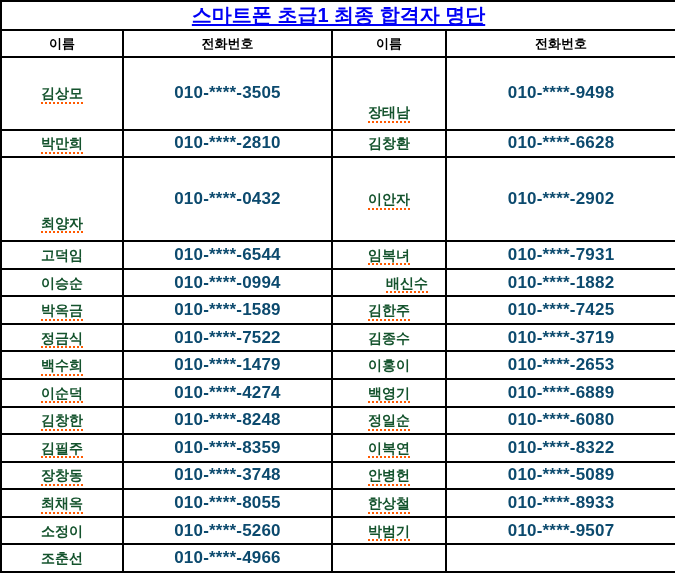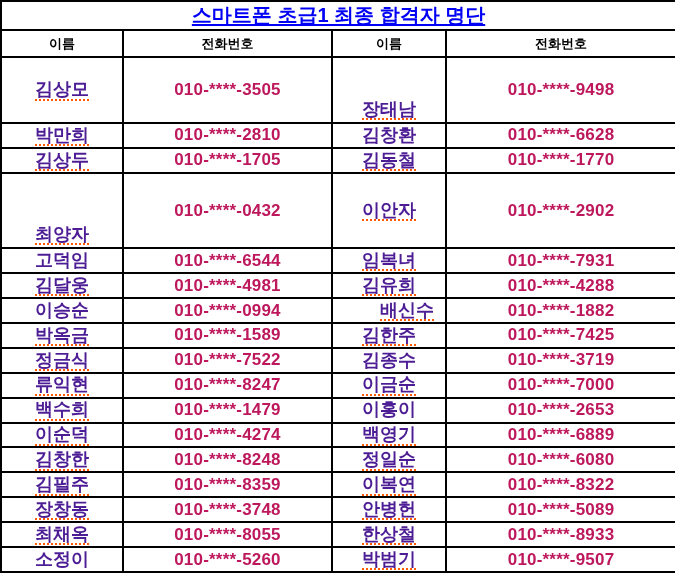--- a/index.html
+++ b/index.html
@@ -37,36 +37,36 @@
     font-weight: bold;
     text-decoration: underline;
     text-underline-offset: 2px;
   }
   th.col-header {
     font-size: 13px;
     font-weight: bold;
     color: #000000;
   }
   td.name-cell .name {
-    font-size: 18px;
+    font-size: 14px;
     font-weight: bold;
-    color: #4c1d95;
+    color: #14532d;
     display: inline-block;
     line-height: 1.2;
   }
   td.name-cell .name.spellcheck {
     text-decoration: underline;
     text-decoration-style: dotted;
     text-decoration-thickness: 2px;
     text-underline-offset: 4px;
   }
   td.phone-cell .phone {
     font-size: 17px;
     font-weight: bold;
-    color: #be185d;
+    color: #0c4a6e;
     letter-spacing: 0.2px;
   }
 </style>
 </head>
 <body>
 
 <div class="doc">
   <table class="roster">
     <colgroup>
       <col style="width:122px">
@@ -92,47 +92,35 @@
     <td class="phone-cell"><span class="phone">010-****-9498</span></td>
   </tr>
 
   <tr>
     <td class="name-cell"><span class="name spellcheck" style="text-decoration-color: rgb(255, 90, 0);">박만희</span></td>
     <td class="phone-cell"><span class="phone">010-****-2810</span></td>
     <td class="name-cell"><span class="name">김창환</span></td>
     <td class="phone-cell"><span class="phone">010-****-6628</span></td>
   </tr>
 
-  <tr>
-    <td class="name-cell"><span class="name spellcheck" style="text-decoration-color: rgb(255, 90, 0);">김상두</span></td>
-    <td class="phone-cell"><span class="phone">010-****-1705</span></td>
-    <td class="name-cell"><span class="name spellcheck" style="text-decoration-color: rgb(255, 90, 0);">김동철</span></td>
-    <td class="phone-cell"><span class="phone">010-****-1770</span></td>
-  </tr>
 
   <tr>
     <td class="name-cell"><span class="name spellcheck" style="text-decoration-color: rgb(255, 90, 0); margin-top: 48px;">최양자</span></td>
     <td class="phone-cell"><span class="phone">010-****-0432</span></td>
     <td class="name-cell"><span class="name spellcheck" style="text-decoration-color: rgb(255, 90, 0);">이안자</span></td>
     <td class="phone-cell"><span class="phone">010-****-2902</span></td>
   </tr>
 
   <tr>
     <td class="name-cell"><span class="name">고덕임</span></td>
     <td class="phone-cell"><span class="phone">010-****-6544</span></td>
     <td class="name-cell"><span class="name spellcheck" style="text-decoration-color: rgb(255, 90, 0);">임복녀</span></td>
     <td class="phone-cell"><span class="phone">010-****-7931</span></td>
   </tr>
 
-  <tr>
-    <td class="name-cell"><span class="name spellcheck" style="text-decoration-color: rgb(255, 90, 0);">김달웅</span></td>
-    <td class="phone-cell"><span class="phone">010-****-4981</span></td>
-    <td class="name-cell"><span class="name spellcheck" style="text-decoration-color: rgb(255, 90, 0);">김유희</span></td>
-    <td class="phone-cell"><span class="phone">010-****-4288</span></td>
-  </tr>
 
   <tr>
     <td class="name-cell"><span class="name">이승순</span></td>
     <td class="phone-cell"><span class="phone">010-****-0994</span></td>
     <td class="name-cell"><span class="name spellcheck" style="text-decoration-color: rgb(255, 90, 0); padding-left: 36px;">배신수</span></td>
     <td class="phone-cell"><span class="phone">010-****-1882</span></td>
   </tr>
 
   <tr>
     <td class="name-cell"><span class="name spellcheck" style="text-decoration-color: rgb(255, 90, 0);">박옥금</span></td>
@@ -141,26 +129,20 @@
     <td class="phone-cell"><span class="phone">010-****-7425</span></td>
   </tr>
 
   <tr>
     <td class="name-cell"><span class="name spellcheck" style="text-decoration-color: rgb(255, 90, 0);">정금식</span></td>
     <td class="phone-cell"><span class="phone">010-****-7522</span></td>
     <td class="name-cell"><span class="name">김종수</span></td>
     <td class="phone-cell"><span class="phone">010-****-3719</span></td>
   </tr>
 
-  <tr>
-    <td class="name-cell"><span class="name spellcheck" style="text-decoration-color: rgb(255, 90, 0);">류익현</span></td>
-    <td class="phone-cell"><span class="phone">010-****-8247</span></td>
-    <td class="name-cell"><span class="name spellcheck" style="text-decoration-color: rgb(255, 90, 0);">이금순</span></td>
-    <td class="phone-cell"><span class="phone">010-****-7000</span></td>
-  </tr>
 
   <tr>
     <td class="name-cell"><span class="name spellcheck" style="text-decoration-color: rgb(255, 90, 0);">백수희</span></td>
     <td class="phone-cell"><span class="phone">010-****-1479</span></td>
     <td class="name-cell"><span class="name">이홍이</span></td>
     <td class="phone-cell"><span class="phone">010-****-2653</span></td>
   </tr>
 
   <tr>
     <td class="name-cell"><span class="name spellcheck" style="text-decoration-color: rgb(255, 90, 0);">이순덕</span></td>
@@ -197,15 +179,21 @@
     <td class="phone-cell"><span class="phone">010-****-8933</span></td>
   </tr>
 
   <tr>
     <td class="name-cell"><span class="name">소정이</span></td>
     <td class="phone-cell"><span class="phone">010-****-5260</span></td>
     <td class="name-cell"><span class="name spellcheck" style="text-decoration-color: rgb(255, 90, 0);">박범기</span></td>
     <td class="phone-cell"><span class="phone">010-****-9507</span></td>
   </tr>
 
+  <tr>
+    <td class="name-cell"><span class="name">조춘선</span></td>
+    <td class="phone-cell"><span class="phone">010-****-4966</span></td>
+    <td class="name-cell"><span class="name"></span></td>
+    <td class="phone-cell"><span class="phone"></span></td>
+  </tr>
 </tbody>
   </table>
 </div>
 
 </body></html>

